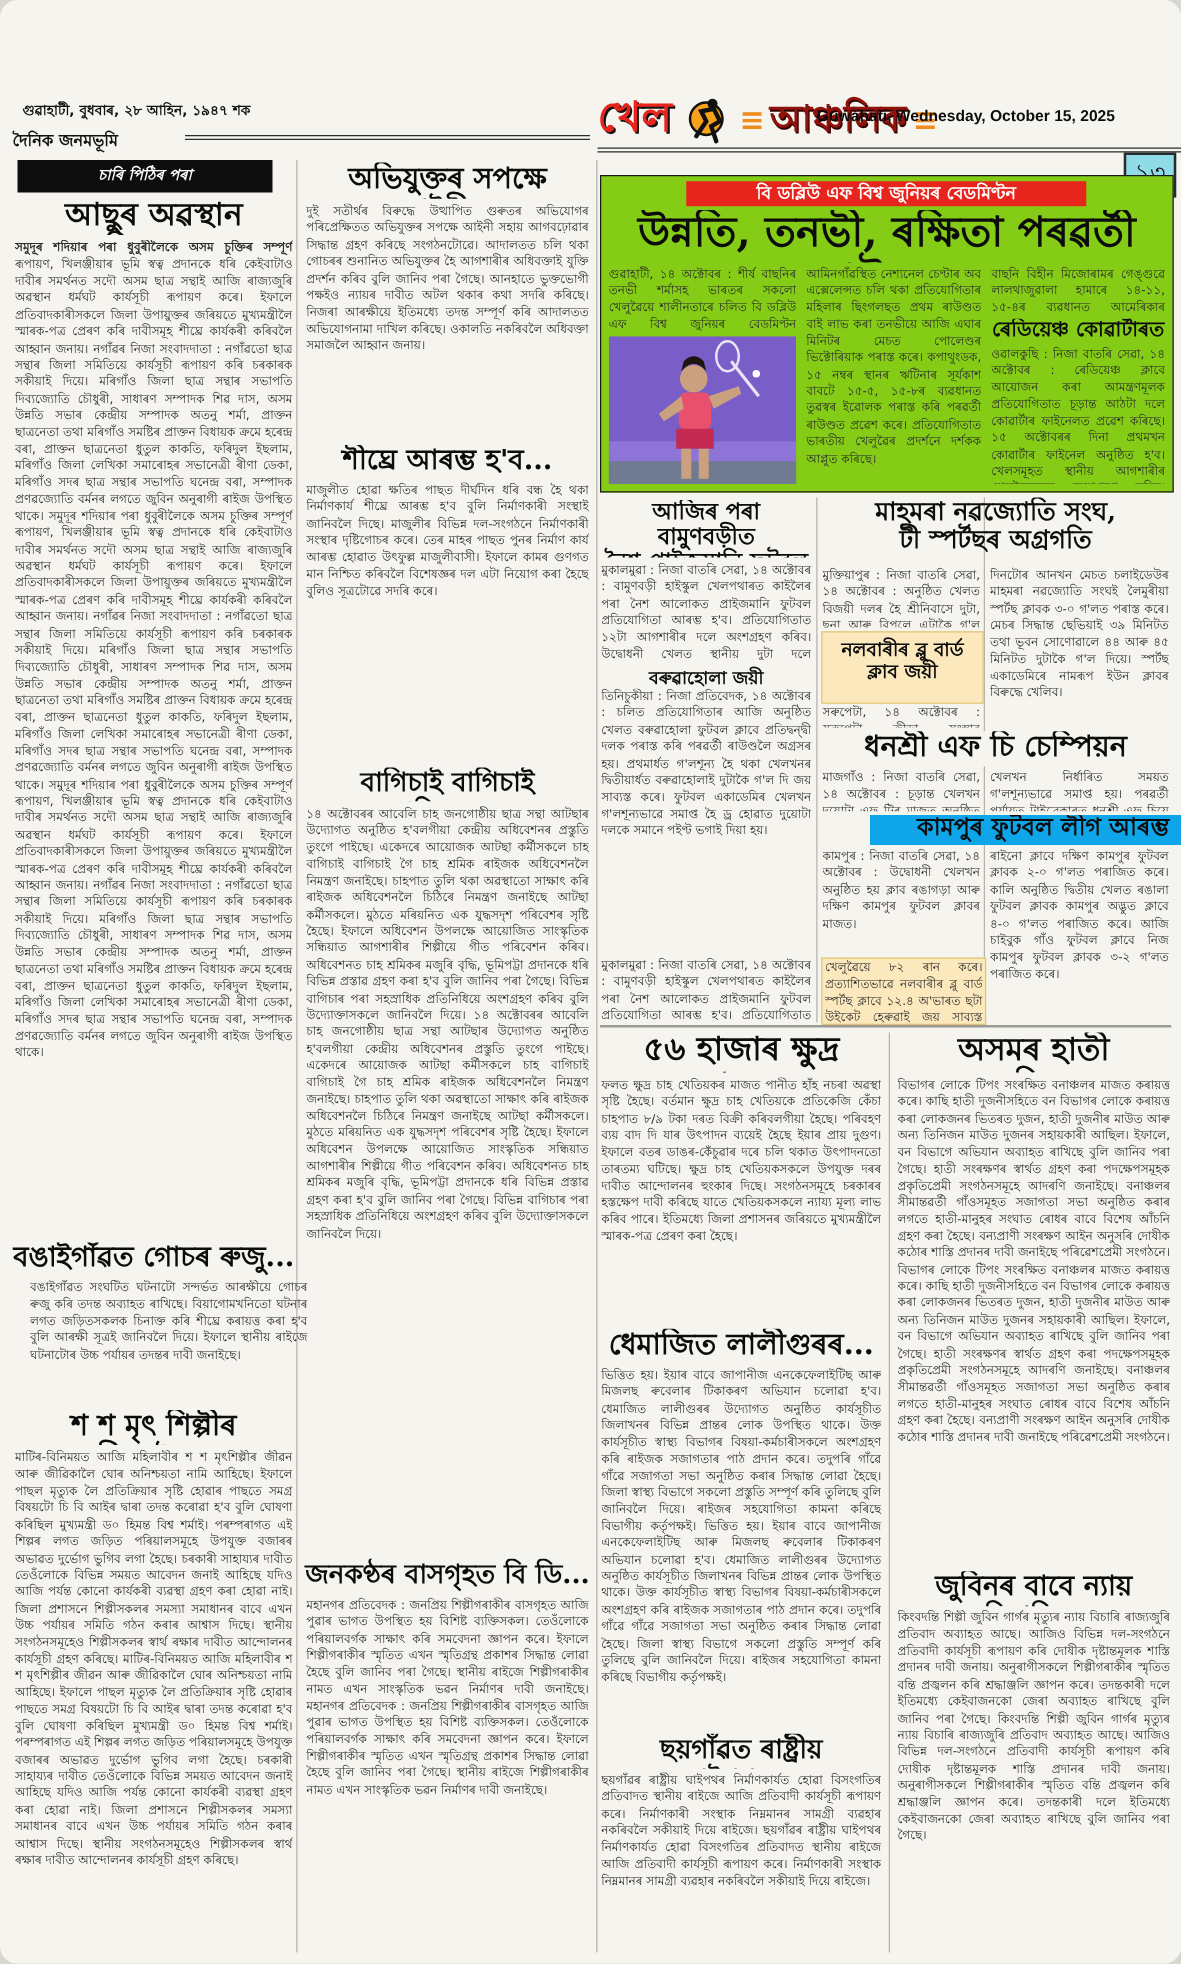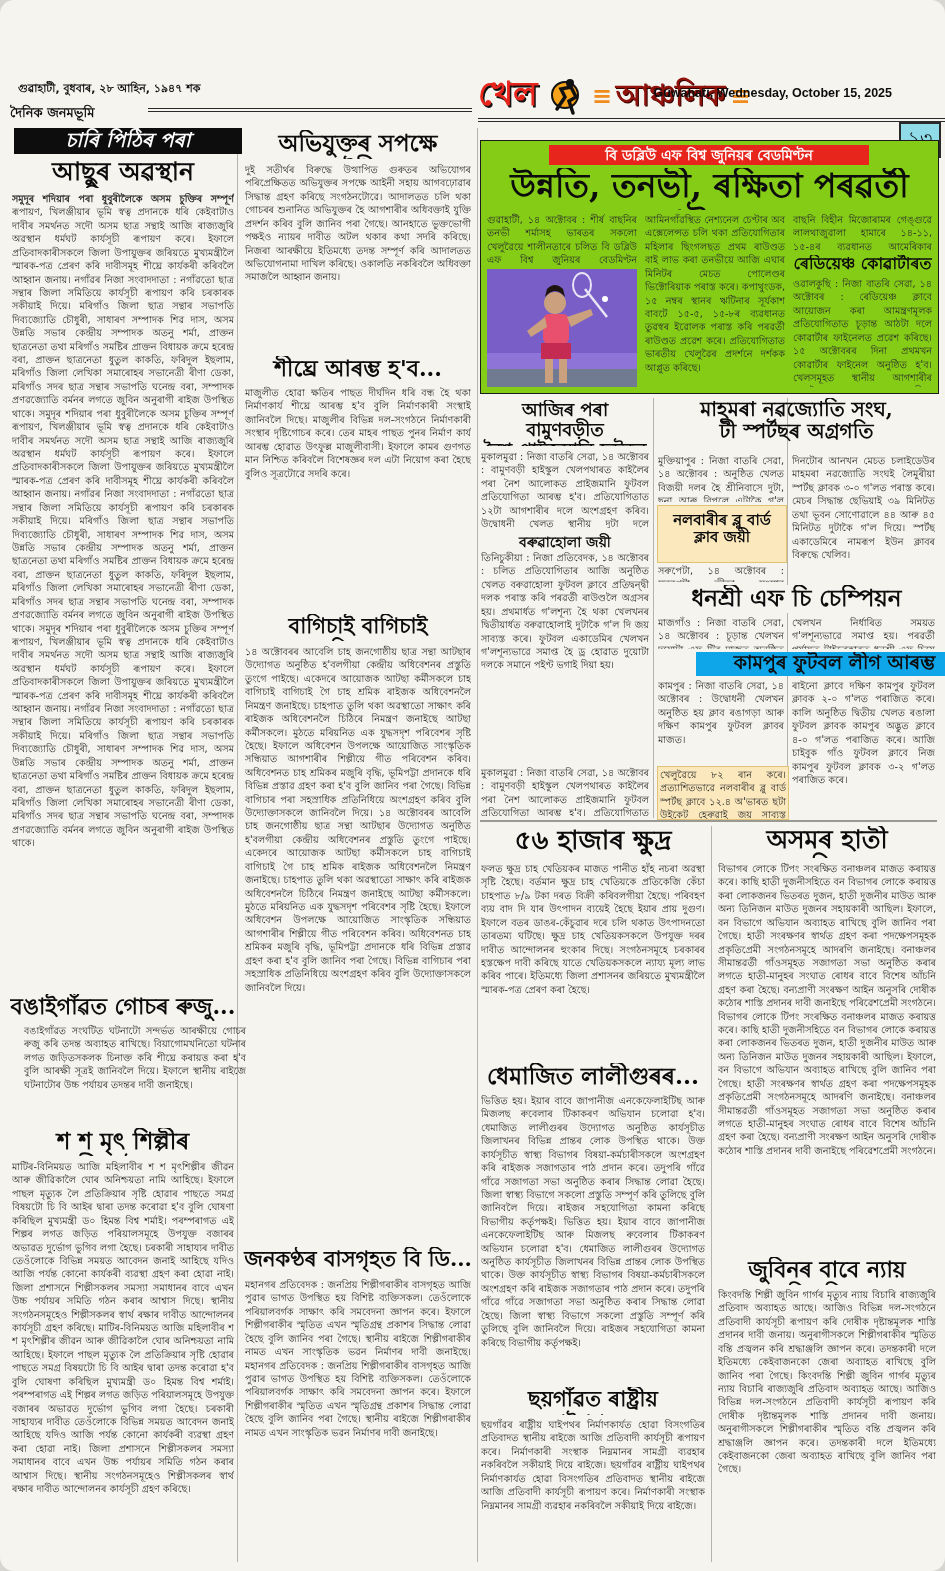--- a/index.html
+++ b/index.html
@@ -52,21 +52,21 @@
 
   <div class="abs" style="left:630px;top:86px;width:262px;font-size:12.5px;font-weight:bold;text-align:right;color:#0c0c0c;font-family:Liberation Sans, sans-serif;">Guwahati, Wednesday, October 15, 2025</div>
 
   <div class="abs pagenum" style="left:899px;top:74px;width:38px;height:32px;background:#8fdbe8;">১৩</div>
 
   <div class="abs dline" style="left:478px;top:118px;width:467px;"></div>
 
   <div class="abs vrule" style="left:237px;top:128px;height:1434px;"></div>
   <div class="abs vrule" style="left:477px;top:128px;height:1434px;"></div>
 
-  <div class="abs banner" style="left:14px;top:128px;width:228px;height:26px;font-size:20px;">চাৰি পিঠিৰ পৰা</div>
+  <div class="abs banner" style="left:14px;top:128px;width:204px;height:26px;font-size:12px;">চাৰি পিঠিৰ পৰা</div>
 
   <div class="abs head" style="left:10px;top:158px;width:226px;height:30px;font-size:25px;">আছুৰ অৱস্থান বিক্ষোভ</div>
   <div class="abs body-text lead-bold" style="left:12px;top:192px;width:222px;height:798px;">সমুদূৰ শদিয়াৰ পৰা ধুবুৰীলৈকে অসম চুক্তিৰ সম্পূৰ্ণ ৰূপায়ণ, খিলঞ্জীয়াৰ ভূমি স্বত্ব প্ৰদানকে ধৰি কেইবাটাও দাবীৰ সমৰ্থনত সদৌ অসম ছাত্ৰ সন্থাই আজি ৰাজ্যজুৰি অৱস্থান ধৰ্মঘট কাৰ্যসূচী ৰূপায়ণ কৰে। ইফালে প্ৰতিবাদকাৰীসকলে জিলা উপায়ুক্তৰ জৰিয়তে মুখ্যমন্ত্ৰীলৈ স্মাৰক-পত্ৰ প্ৰেৰণ কৰি দাবীসমূহ শীঘ্ৰে কাৰ্যকৰী কৰিবলৈ আহ্বান জনায়। নগাঁৱৰ নিজা সংবাদদাতা : নগাঁৱতো ছাত্ৰ সন্থাৰ জিলা সমিতিয়ে কাৰ্যসূচী ৰূপায়ণ কৰি চৰকাৰক সকীয়াই দিয়ে। মৰিগাঁও জিলা ছাত্ৰ সন্থাৰ সভাপতি দিব্যজ্যোতি চৌধুৰী, সাধাৰণ সম্পাদক শিৱ দাস, অসম উন্নতি সভাৰ কেন্দ্ৰীয় সম্পাদক অতনু শৰ্মা, প্ৰাক্তন ছাত্ৰনেতা তথা মৰিগাঁও সমষ্টিৰ প্ৰাক্তন বিধায়ক ক্ৰমে হৰেন্দ্ৰ বৰা, প্ৰাক্তন ছাত্ৰনেতা ধুতুল কাকতি, ফৰিদুল ইছলাম, মৰিগাঁও জিলা লেখিকা সমাৰোহৰ সভানেত্ৰী ৰীণা ডেকা, মৰিগাঁও সদৰ ছাত্ৰ সন্থাৰ সভাপতি ঘনেন্দ্ৰ বৰা, সম্পাদক প্ৰণৱজ্যোতি বৰ্মনৰ লগতে জুবিন অনুৰাগী ৰাইজ উপস্থিত থাকে। সমুদূৰ শদিয়াৰ পৰা ধুবুৰীলৈকে অসম চুক্তিৰ সম্পূৰ্ণ ৰূপায়ণ, খিলঞ্জীয়াৰ ভূমি স্বত্ব প্ৰদানকে ধৰি কেইবাটাও দাবীৰ সমৰ্থনত সদৌ অসম ছাত্ৰ সন্থাই আজি ৰাজ্যজুৰি অৱস্থান ধৰ্মঘট কাৰ্যসূচী ৰূপায়ণ কৰে। ইফালে প্ৰতিবাদকাৰীসকলে জিলা উপায়ুক্তৰ জৰিয়তে মুখ্যমন্ত্ৰীলৈ স্মাৰক-পত্ৰ প্ৰেৰণ কৰি দাবীসমূহ শীঘ্ৰে কাৰ্যকৰী কৰিবলৈ আহ্বান জনায়। নগাঁৱৰ নিজা সংবাদদাতা : নগাঁৱতো ছাত্ৰ সন্থাৰ জিলা সমিতিয়ে কাৰ্যসূচী ৰূপায়ণ কৰি চৰকাৰক সকীয়াই দিয়ে। মৰিগাঁও জিলা ছাত্ৰ সন্থাৰ সভাপতি দিব্যজ্যোতি চৌধুৰী, সাধাৰণ সম্পাদক শিৱ দাস, অসম উন্নতি সভাৰ কেন্দ্ৰীয় সম্পাদক অতনু শৰ্মা, প্ৰাক্তন ছাত্ৰনেতা তথা মৰিগাঁও সমষ্টিৰ প্ৰাক্তন বিধায়ক ক্ৰমে হৰেন্দ্ৰ বৰা, প্ৰাক্তন ছাত্ৰনেতা ধুতুল কাকতি, ফৰিদুল ইছলাম, মৰিগাঁও জিলা লেখিকা সমাৰোহৰ সভানেত্ৰী ৰীণা ডেকা, মৰিগাঁও সদৰ ছাত্ৰ সন্থাৰ সভাপতি ঘনেন্দ্ৰ বৰা, সম্পাদক প্ৰণৱজ্যোতি বৰ্মনৰ লগতে জুবিন অনুৰাগী ৰাইজ উপস্থিত থাকে। সমুদূৰ শদিয়াৰ পৰা ধুবুৰীলৈকে অসম চুক্তিৰ সম্পূৰ্ণ ৰূপায়ণ, খিলঞ্জীয়াৰ ভূমি স্বত্ব প্ৰদানকে ধৰি কেইবাটাও দাবীৰ সমৰ্থনত সদৌ অসম ছাত্ৰ সন্থাই আজি ৰাজ্যজুৰি অৱস্থান ধৰ্মঘট কাৰ্যসূচী ৰূপায়ণ কৰে। ইফালে প্ৰতিবাদকাৰীসকলে জিলা উপায়ুক্তৰ জৰিয়তে মুখ্যমন্ত্ৰীলৈ স্মাৰক-পত্ৰ প্ৰেৰণ কৰি দাবীসমূহ শীঘ্ৰে কাৰ্যকৰী কৰিবলৈ আহ্বান জনায়। নগাঁৱৰ নিজা সংবাদদাতা : নগাঁৱতো ছাত্ৰ সন্থাৰ জিলা সমিতিয়ে কাৰ্যসূচী ৰূপায়ণ কৰি চৰকাৰক সকীয়াই দিয়ে। মৰিগাঁও জিলা ছাত্ৰ সন্থাৰ সভাপতি দিব্যজ্যোতি চৌধুৰী, সাধাৰণ সম্পাদক শিৱ দাস, অসম উন্নতি সভাৰ কেন্দ্ৰীয় সম্পাদক অতনু শৰ্মা, প্ৰাক্তন ছাত্ৰনেতা তথা মৰিগাঁও সমষ্টিৰ প্ৰাক্তন বিধায়ক ক্ৰমে হৰেন্দ্ৰ বৰা, প্ৰাক্তন ছাত্ৰনেতা ধুতুল কাকতি, ফৰিদুল ইছলাম, মৰিগাঁও জিলা লেখিকা সমাৰোহৰ সভানেত্ৰী ৰীণা ডেকা, মৰিগাঁও সদৰ ছাত্ৰ সন্থাৰ সভাপতি ঘনেন্দ্ৰ বৰা, সম্পাদক প্ৰণৱজ্যোতি বৰ্মনৰ লগতে জুবিন অনুৰাগী ৰাইজ উপস্থিত থাকে।</div>
 
   <div class="abs head" style="left:10px;top:994px;width:226px;height:27px;font-size:22px;">বঙাইগাঁৱত গোচৰ ৰুজু...</div>
   <div class="abs body-text" style="left:24px;top:1024px;width:222px;height:100px;">বঙাইগাঁৱত সংঘটিত ঘটনাটো সন্দৰ্ভত আৰক্ষীয়ে গোচৰ ৰুজু কৰি তদন্ত অব্যাহত ৰাখিছে। বিয়াগোমখনিতো ঘটনাৰ লগত জড়িতসকলক চিনাক্ত কৰি শীঘ্ৰে কৰায়ত্ত কৰা হ'ব বুলি আৰক্ষী সূত্ৰই জানিবলৈ দিয়ে। ইফালে স্থানীয় ৰাইজে ঘটনাটোৰ উচ্চ পৰ্যায়ৰ তদন্তৰ দাবী জনাইছে।</div>
 
   <div class="abs head" style="left:10px;top:1128px;width:226px;height:28px;font-size:23px;">শ শ মৃৎ শিল্পীৰ জীৱনলৈ...</div>
   <div class="abs body-text" style="left:12px;top:1160px;width:222px;height:400px;">মাটিৰ-বিনিময়ত আজি মহিলাবীৰ শ শ মৃৎশিল্পীৰ জীৱন আৰু জীৱিকালৈ ঘোৰ অনিশ্চয়তা নামি আহিছে। ইফালে পাছল মৃত্যুক লৈ প্ৰতিক্ৰিয়াৰ সৃষ্টি হোৱাৰ পাছতে সমগ্ৰ বিষয়টো চি বি আইৰ দ্বাৰা তদন্ত কৰোৱা হ'ব বুলি ঘোষণা কৰিছিল মুখ্যমন্ত্ৰী ড০ হিমন্ত বিশ্ব শৰ্মাই। পৰম্পৰাগত এই শিল্পৰ লগত জড়িত পৰিয়ালসমূহে উপযুক্ত বজাৰৰ অভাৱত দুৰ্ভোগ ভুগিব লগা হৈছে। চৰকাৰী সাহায্যৰ দাবীত তেওঁলোকে বিভিন্ন সময়ত আবেদন জনাই আহিছে যদিও আজি পৰ্যন্ত কোনো কাৰ্যকৰী ব্যৱস্থা গ্ৰহণ কৰা হোৱা নাই। জিলা প্ৰশাসনে শিল্পীসকলৰ সমস্যা সমাধানৰ বাবে এখন উচ্চ পৰ্যায়ৰ সমিতি গঠন কৰাৰ আশ্বাস দিছে। স্থানীয় সংগঠনসমূহেও শিল্পীসকলৰ স্বাৰ্থ ৰক্ষাৰ দাবীত আন্দোলনৰ কাৰ্যসূচী গ্ৰহণ কৰিছে। মাটিৰ-বিনিময়ত আজি মহিলাবীৰ শ শ মৃৎশিল্পীৰ জীৱন আৰু জীৱিকালৈ ঘোৰ অনিশ্চয়তা নামি আহিছে। ইফালে পাছল মৃত্যুক লৈ প্ৰতিক্ৰিয়াৰ সৃষ্টি হোৱাৰ পাছতে সমগ্ৰ বিষয়টো চি বি আইৰ দ্বাৰা তদন্ত কৰোৱা হ'ব বুলি ঘোষণা কৰিছিল মুখ্যমন্ত্ৰী ড০ হিমন্ত বিশ্ব শৰ্মাই। পৰম্পৰাগত এই শিল্পৰ লগত জড়িত পৰিয়ালসমূহে উপযুক্ত বজাৰৰ অভাৱত দুৰ্ভোগ ভুগিব লগা হৈছে। চৰকাৰী সাহায্যৰ দাবীত তেওঁলোকে বিভিন্ন সময়ত আবেদন জনাই আহিছে যদিও আজি পৰ্যন্ত কোনো কাৰ্যকৰী ব্যৱস্থা গ্ৰহণ কৰা হোৱা নাই। জিলা প্ৰশাসনে শিল্পীসকলৰ সমস্যা সমাধানৰ বাবে এখন উচ্চ পৰ্যায়ৰ সমিতি গঠন কৰাৰ আশ্বাস দিছে। স্থানীয় সংগঠনসমূহেও শিল্পীসকলৰ স্বাৰ্থ ৰক্ষাৰ দাবীত আন্দোলনৰ কাৰ্যসূচী গ্ৰহণ কৰিছে।</div>
 

